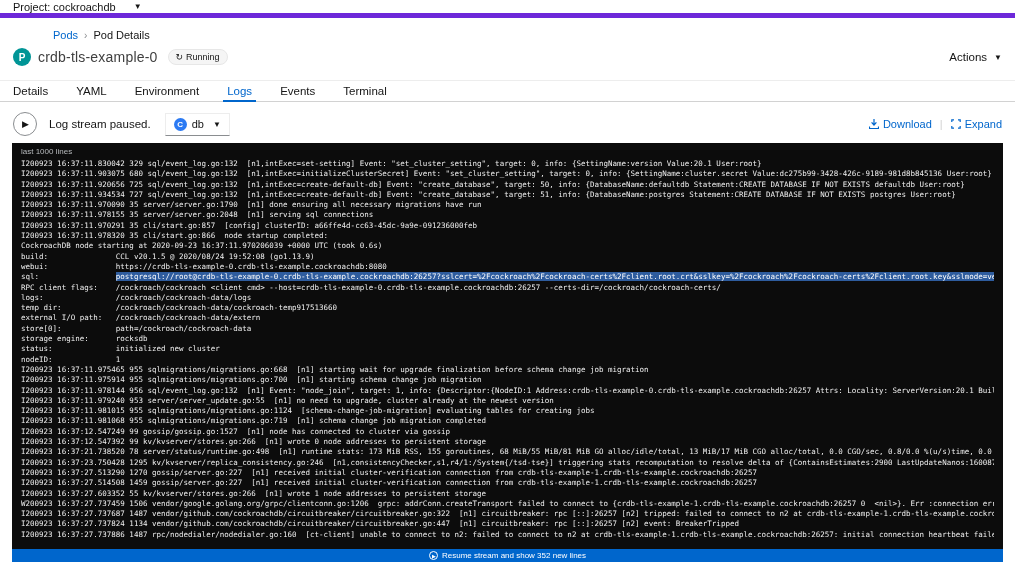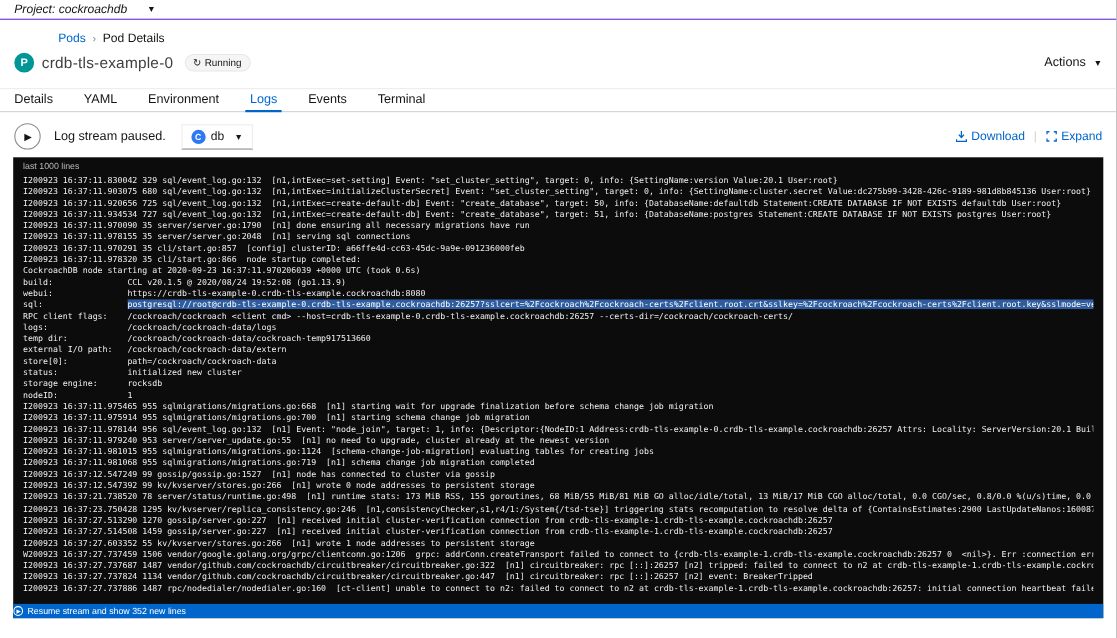--- a/index.html
+++ b/index.html
@@ -1,19 +1,19 @@
 <!DOCTYPE html>
 <html><head>
 <meta charset="utf-8">
 <style>
   * { margin:0; padding:0; box-sizing:border-box; }
   html,body { width:1015px; height:580px; background:#fff; font-family:"Liberation Sans",sans-serif; color:#151515; overflow:hidden; }
 
   
-  .topbar { height:18px; border-bottom:1px solid #6d28d9; display:flex; align-items:center; padding-left:13px;font-style:italic; }
+  .topbar { height:18px; border-bottom:5px solid #6d28d9; display:flex; align-items:center; padding-left:13px; }
   .project-select { font-size:11px; color:#151515; display:flex; align-items:center; gap:18px; cursor:pointer; }
   .caret { font-size:8px; color:#151515; }
 
   
   .breadcrumb { margin:11px 0 0 13px; font-size:11px; display:flex; align-items:center; gap:6px; }
   .breadcrumb .link { color:#0066cc; cursor:pointer;padding-left:40px; }
   .breadcrumb .sep { color:#8a8d90; font-size:10px; }
   .breadcrumb .current { color:#151515; }
 
   
@@ -43,21 +43,21 @@
   .tool-link { color:#0066cc; font-size:11px; display:flex; align-items:center; gap:4px; cursor:pointer; }
   .tool-sep { color:#d2d2d2; font-size:11px; }
   .icon-svg { display:inline-block; vertical-align:middle; }
 
   
   .log-panel { margin:6px 12px 0 12px; width:991px; height:419px; background:#0c0c0c; position:relative; overflow:hidden; }
   .log-scroll { padding:4px 9px 0 9px; }
   .log-header { font-family:"Liberation Sans",sans-serif; font-size:8px; color:#b8bbbe; padding-bottom:3px; }
   .log-line { font-family:"DejaVu Sans Mono","Liberation Mono",monospace; font-size:7.5px; line-height:10.3px; color:#f0f0f0; white-space:pre; overflow:hidden; }
   .log-line .sel { background:#2e5c9e; color:#fff; }
-  .resume-banner { position:absolute; left:0; right:0; bottom:0; height:13px; background:#0066cc; color:#fff; font-size:8px; display:flex; align-items:center; gap:4px; cursor:pointer; }
+  .resume-banner { position:absolute; left:0; right:0; bottom:0; height:13px; background:#0066cc; color:#fff; font-size:8px; display:flex; align-items:center; justify-content:center; gap:4px; cursor:pointer; }
   .resume-icon { display:inline-flex; width:9px; height:9px; border:1px solid #fff; border-radius:50%; align-items:center; justify-content:center; font-size:5px; padding-left:1px; }
 </style>
 </head>
 <body>
 
 <div class="topbar">
   <div class="project-select">
     <span>Project: cockroachdb</span>
     <span class="caret">▼</span>
   </div>
@@ -133,22 +133,22 @@
         <div class="log-line">I200923 16:37:11.978320 35 cli/start.go:866  node startup completed:</div>
         <div class="log-line">CockroachDB node starting at 2020-09-23 16:37:11.970206039 +0000 UTC (took 0.6s)</div>
         <div class="log-line">build:               CCL v20.1.5 @ 2020/08/24 19:52:08 (go1.13.9)</div>
         <div class="log-line">webui:               https://crdb-tls-example-0.crdb-tls-example.cockroachdb:8080</div>
         <div class="log-line"><span>sql:                 </span><span class="sel">postgresql://root@crdb-tls-example-0.crdb-tls-example.cockroachdb:26257?sslcert=%2Fcockroach%2Fcockroach-certs%2Fclient.root.crt&amp;sslkey=%2Fcockroach%2Fcockroach-certs%2Fclient.root.key&amp;sslmode=verify-full&amp;sslrootcert=%2Fcockroach%2Fcockroach-certs%2Fca.crt</span></div>
         <div class="log-line">RPC client flags:    /cockroach/cockroach &lt;client cmd&gt; --host=crdb-tls-example-0.crdb-tls-example.cockroachdb:26257 --certs-dir=/cockroach/cockroach-certs/</div>
         <div class="log-line">logs:                /cockroach/cockroach-data/logs</div>
         <div class="log-line">temp dir:            /cockroach/cockroach-data/cockroach-temp917513660</div>
         <div class="log-line">external I/O path:   /cockroach/cockroach-data/extern</div>
         <div class="log-line">store[0]:            path=/cockroach/cockroach-data</div>
+        <div class="log-line">storage engine:      rocksdb</div>
         <div class="log-line">status:              initialized new cluster</div>
-        <div class="log-line">storage engine:      rocksdb</div>
         <div class="log-line">nodeID:              1</div>
         <div class="log-line">I200923 16:37:11.975465 955 sqlmigrations/migrations.go:668  [n1] starting wait for upgrade finalization before schema change job migration</div>
         <div class="log-line">I200923 16:37:11.975914 955 sqlmigrations/migrations.go:700  [n1] starting schema change job migration</div>
         <div class="log-line">I200923 16:37:11.978144 956 sql/event_log.go:132  [n1] Event: "node_join", target: 1, info: {Descriptor:{NodeID:1 Address:crdb-tls-example-0.crdb-tls-example.cockroachdb:26257 Attrs: Locality: ServerVersion:20.1 BuildTag:v20.1.5 StartedAt:1600879031}}</div>
         <div class="log-line">I200923 16:37:11.979240 953 server/server_update.go:55  [n1] no need to upgrade, cluster already at the newest version</div>
         <div class="log-line">I200923 16:37:11.981015 955 sqlmigrations/migrations.go:1124  [schema-change-job-migration] evaluating tables for creating jobs</div>
         <div class="log-line">I200923 16:37:11.981068 955 sqlmigrations/migrations.go:719  [n1] schema change job migration completed</div>
         <div class="log-line">I200923 16:37:12.547249 99 gossip/gossip.go:1527  [n1] node has connected to cluster via gossip</div>
         <div class="log-line">I200923 16:37:12.547392 99 kv/kvserver/stores.go:266  [n1] wrote 0 node addresses to persistent storage</div>
         <div class="log-line">I200923 16:37:21.738520 78 server/status/runtime.go:498  [n1] runtime stats: 173 MiB RSS, 155 goroutines, 68 MiB/55 MiB/81 MiB GO alloc/idle/total, 13 MiB/17 MiB CGO alloc/total, 0.0 CGO/sec, 0.8/0.0 %(u/s)time, 0.0 %gc (8x), 57 KiB/40 KiB (r/w)net</div>

